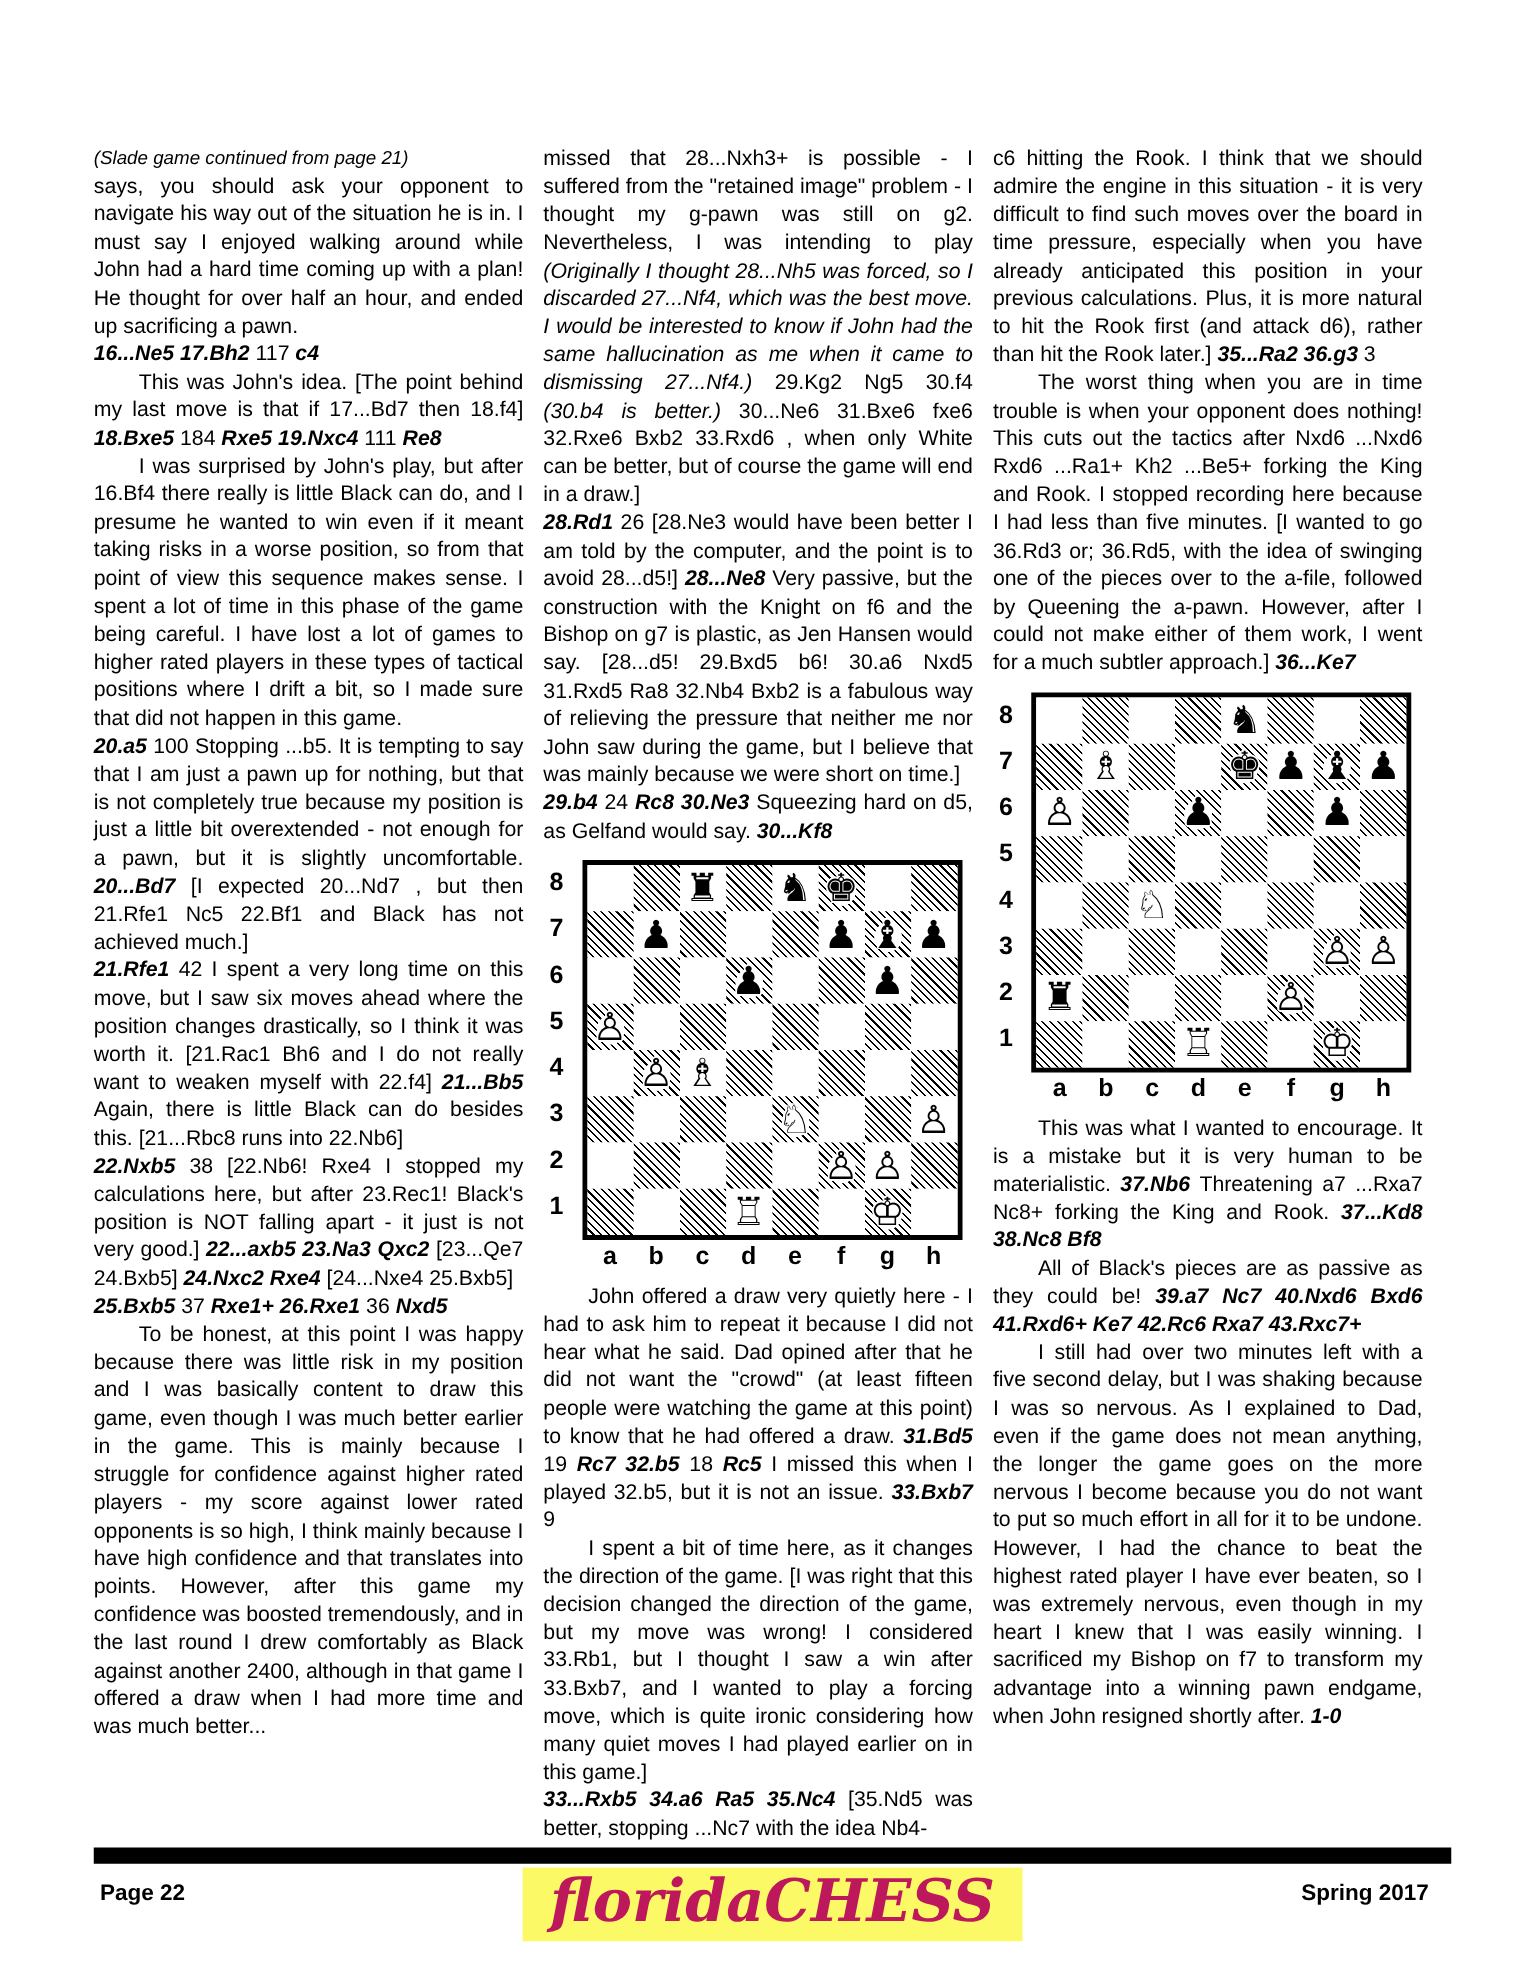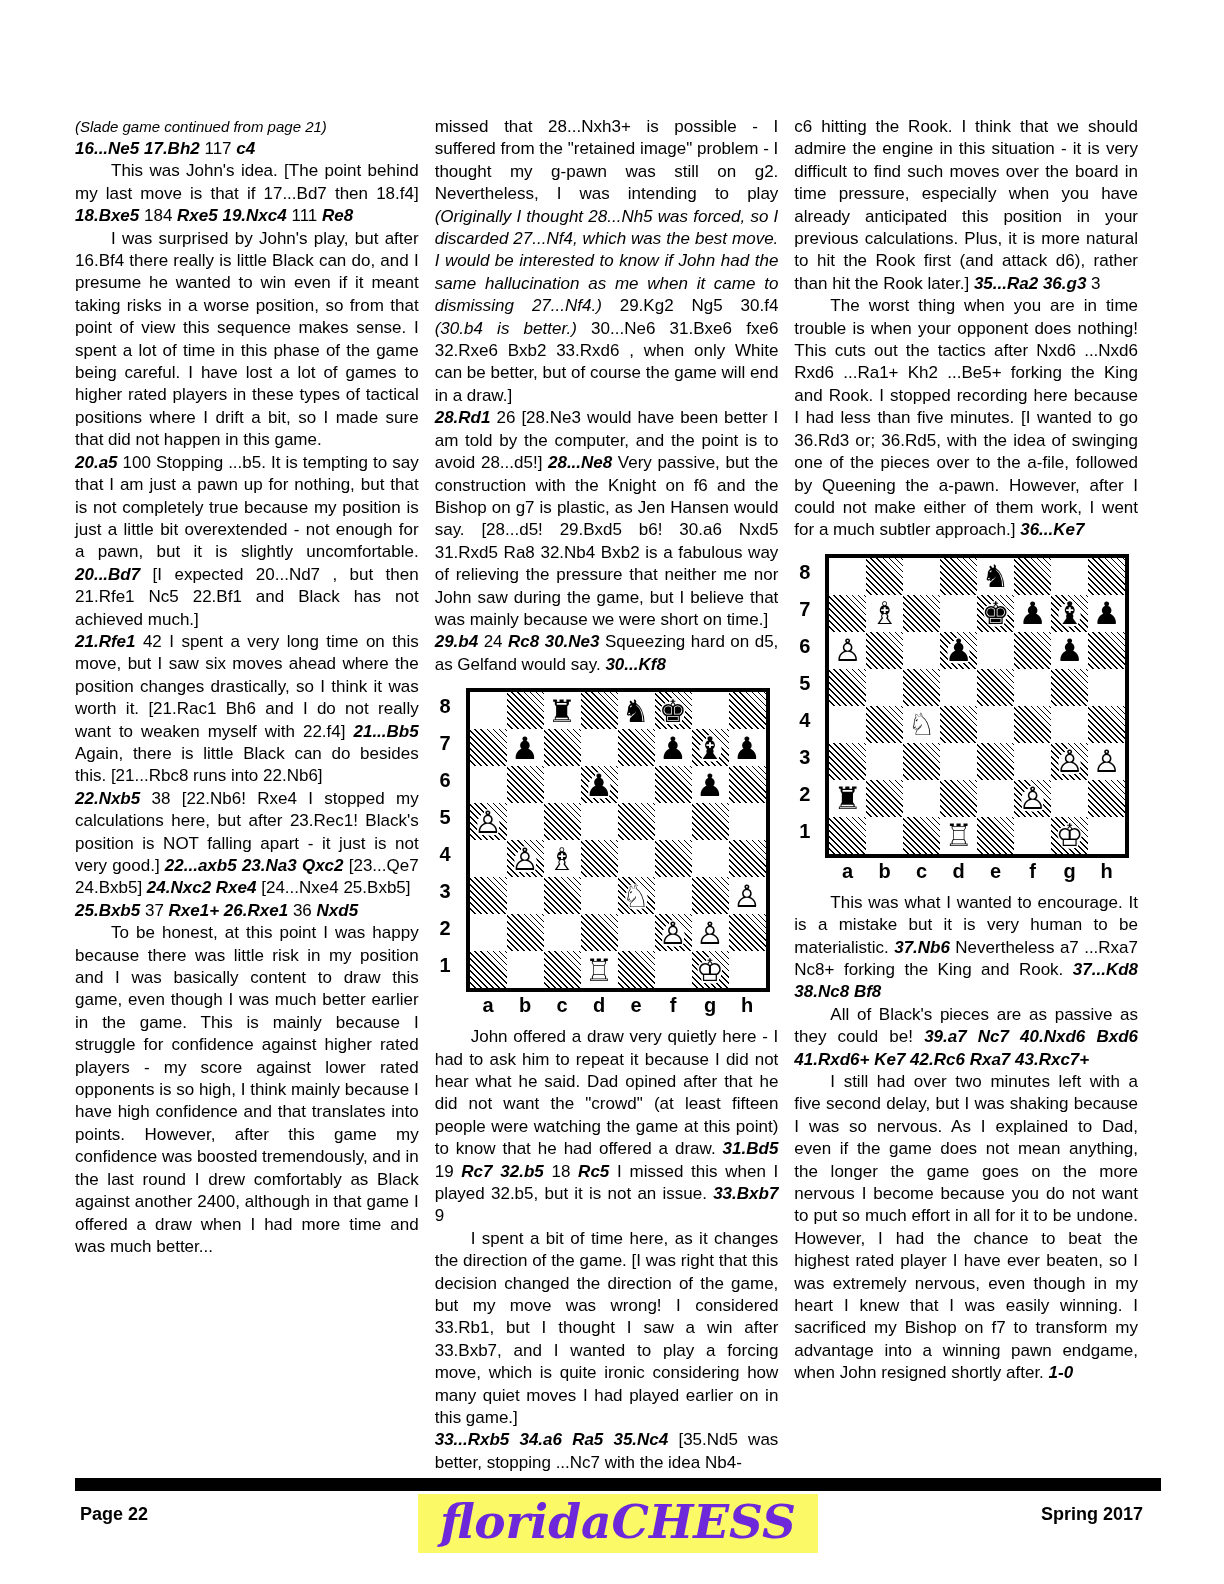--- a/index.html
+++ b/index.html
@@ -35,29 +35,30 @@
   .files{display:flex;margin-left:30px;}
   .flabel{width:37px;text-align:center;font-weight:bold;font-size:20px;line-height:26px;}
   
   .footer-rule{position:absolute;left:75px;top:1478px;width:1086px;height:13px;background:#000;}
   .footer-row{position:absolute;left:75px;top:1500px;width:1086px;}
   .page-num{position:absolute;left:5px;top:4px;font-weight:bold;font-size:18px;}
   .issue{position:absolute;right:18px;top:4px;font-weight:bold;font-size:18px;}
   .logo{
     position:absolute;left:50%;transform:translateX(-50%);top:-6px;
     font-family:"DejaVu Serif","Liberation Serif",serif;font-style:italic;font-weight:bold;
-    font-size:47px;color:#6d28d9;background:#fbfa66;padding:4px 22px 8px 22px;line-height:1;white-space:nowrap;
+    font-size:47px;color:#be185d;background:#fbfa66;padding:4px 22px 8px 22px;line-height:1;white-space:nowrap;
   }
 </style>
 </head>
 <body>
 
 <div class="content">
   <div class="col">
       <p class="para caption"><span class="fi">(Slade game continued from page 21)</span></p>
+      <p class="para"><span class="">says, you should ask your opponent to navigate his way out of the situation he is in. I must say I enjoyed walking around while John had a hard time coming up with a plan! He thought for over half an hour, and ended up sacrificing a pawn.</span></p>
       <p class="para"><span class="fb">16...Ne5 17.Bh2 </span><span class="">117 </span><span class="fb">c4</span></p>
       <p class="para ind"><span class="">This was John's idea. [The point behind my last move is that if 17...Bd7 then 18.f4] </span><span class="fb">18.Bxe5 </span><span class="">184 </span><span class="fb">Rxe5 19.Nxc4 </span><span class="">111 </span><span class="fb">Re8</span></p>
       <p class="para ind"><span class="">I was surprised by John's play, but after 16.Bf4 there really is little Black can do, and I presume he wanted to win even if it meant taking risks in a worse position, so from that point of view this sequence makes sense. I spent a lot of time in this phase of the game being careful. I have lost a lot of games to higher rated players in these types of tactical positions where I drift a bit, so I made sure that did not happen in this game.</span></p>
       <p class="para"><span class="fb">20.a5 </span><span class="">100 Stopping ...b5. It is tempting to say that I am just a pawn up for nothing, but that is not completely true because my position is just a little bit overextended - not enough for a pawn, but it is slightly uncomfortable. </span><span class="fb">20...Bd7 </span><span class="">[I expected 20...Nd7 , but then 21.Rfe1 Nc5 22.Bf1 and Black has not achieved much.]</span></p>
       <p class="para"><span class="fb">21.Rfe1 </span><span class="">42 I spent a very long time on this move, but I saw six moves ahead where the position changes drastically, so I think it was worth it. [21.Rac1 Bh6 and I do not really want to weaken myself with 22.f4] </span><span class="fb">21...Bb5 </span><span class="">Again, there is little Black can do besides this. [21...Rbc8 runs into 22.Nb6]</span></p>
       <p class="para"><span class="fb">22.Nxb5 </span><span class="">38 [22.Nb6! Rxe4 I stopped my calculations here, but after 23.Rec1! Black's position is NOT falling apart - it just is not very good.] </span><span class="fb">22...axb5 23.Na3 Qxc2 </span><span class="">[23...Qe7 24.Bxb5] </span><span class="fb">24.Nxc2 Rxe4 </span><span class="">[24...Nxe4 25.Bxb5]</span></p>
       <p class="para"><span class="fb">25.Bxb5 </span><span class="">37 </span><span class="fb">Rxe1+ 26.Rxe1 </span><span class="">36 </span><span class="fb">Nxd5</span></p>
       <p class="para ind"><span class="">To be honest, at this point I was happy because there was little risk in my position and I was basically content to draw this game, even though I was much better earlier in the game. This is mainly because I struggle for confidence against higher rated players - my score against lower rated opponents is so high, I think mainly because I have high confidence and that translates into points. However, after this game my confidence was boosted tremendously, and in the last round I drew comfortably as Black against another 2400, although in that game I offered a draw when I had more time and was much better...</span></p>
     </div>
   <div class="col">
@@ -312,21 +313,21 @@
           <div class="flabel">a</div>
           <div class="flabel">b</div>
           <div class="flabel">c</div>
           <div class="flabel">d</div>
           <div class="flabel">e</div>
           <div class="flabel">f</div>
           <div class="flabel">g</div>
           <div class="flabel">h</div>
         </div>
       </div>
-      <p class="para ind"><span class="">This was what I wanted to encourage. It is a mistake but it is very human to be materialistic. </span><span class="fb">37.Nb6 </span><span class="">Nevertheless a7 ...Rxa7 Nc8+ forking the King and Rook. </span><span class="fb">37...Kd8 38.Nc8 Bf8</span></p>
+      <p class="para ind"><span class="">This was what I wanted to encourage. It is a mistake but it is very human to be materialistic. </span><span class="fb">37.Nb6 </span><span class="">Threatening a7 ...Rxa7 Nc8+ forking the King and Rook. </span><span class="fb">37...Kd8 38.Nc8 Bf8</span></p>
       <p class="para ind"><span class="">All of Black's pieces are as passive as they could be! </span><span class="fb">39.a7 Nc7 40.Nxd6 Bxd6 41.Rxd6+ Ke7 42.Rc6 Rxa7 43.Rxc7+</span></p>
       <p class="para ind"><span class="">I still had over two minutes left with a five second delay, but I was shaking because I was so nervous. As I explained to Dad, even if the game does not mean anything, the longer the game goes on the more nervous I become because you do not want to put so much effort in all for it to be undone. However, I had the chance to beat the highest rated player I have ever beaten, so I was extremely nervous, even though in my heart I knew that I was easily winning. I sacrificed my Bishop on f7 to transform my advantage into a winning pawn endgame, when John resigned shortly after. </span><span class="fb">1-0</span></p>
     </div>
 </div>
 
 <div class="footer-rule"></div>
 <div class="footer-row">
   <span class="page-num">Page 22</span>
   <span class="logo">floridaCHESS</span>
   <span class="issue">Spring 2017</span>

